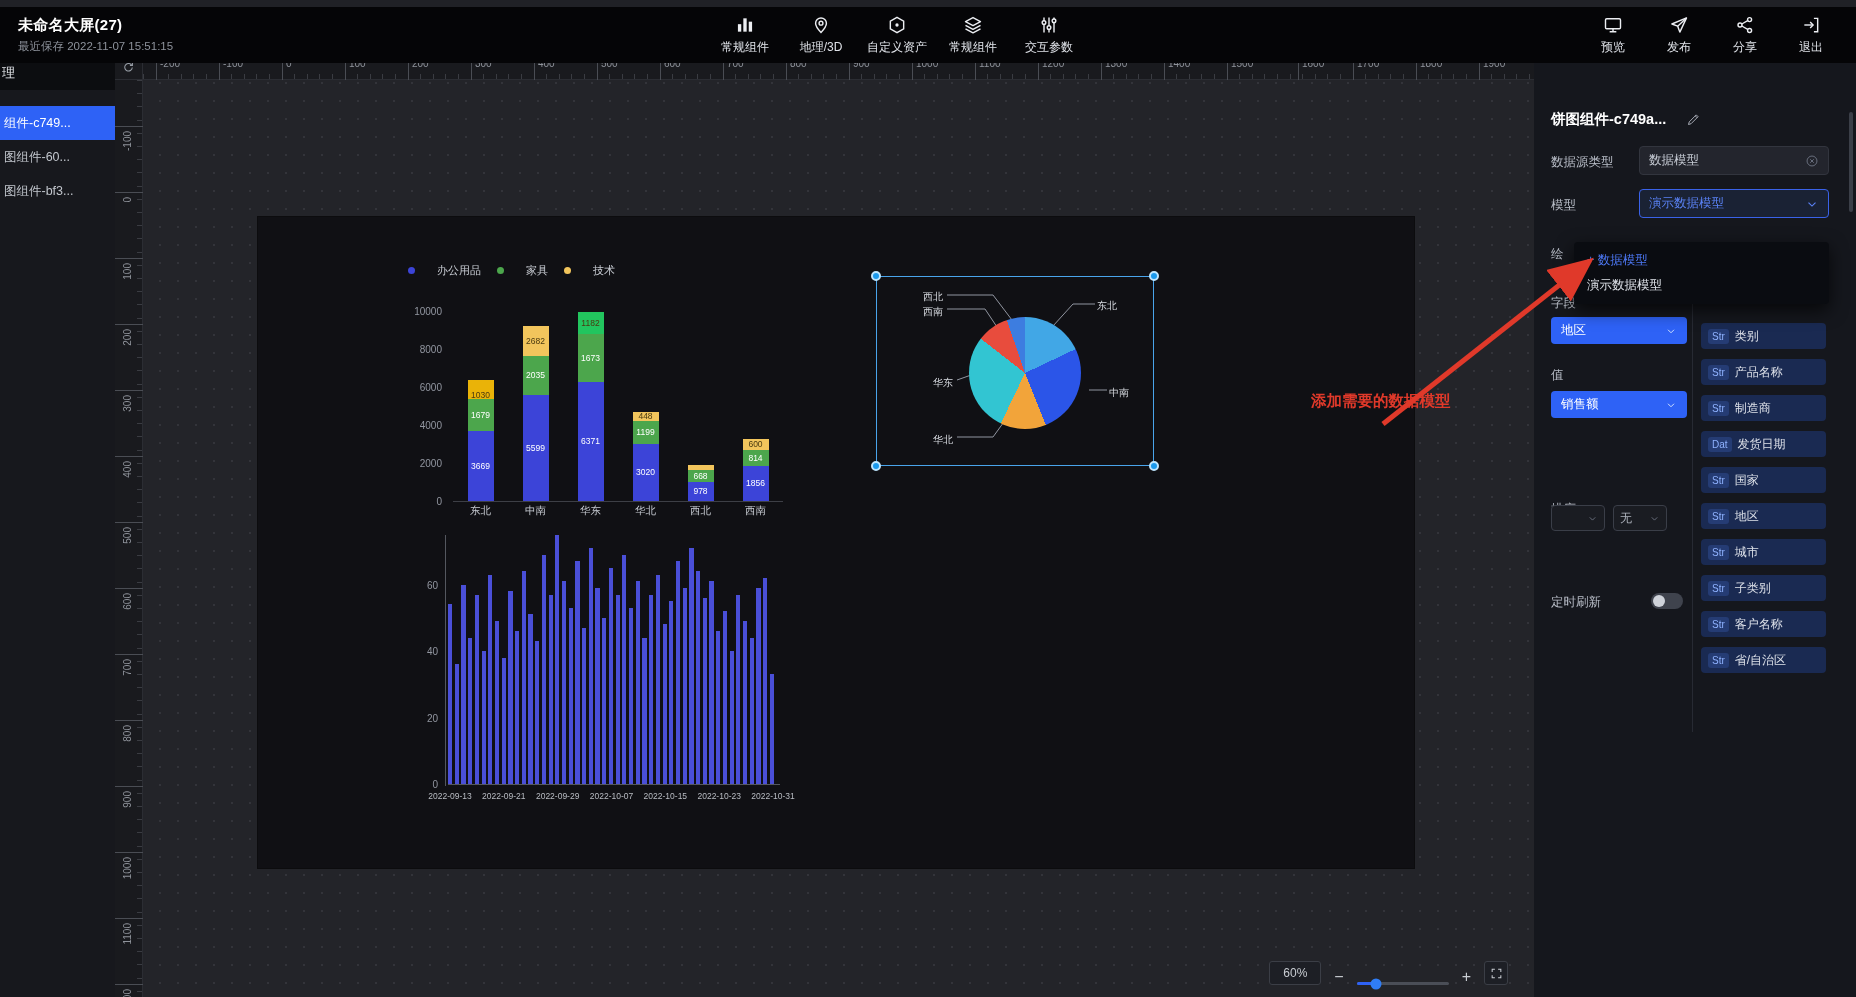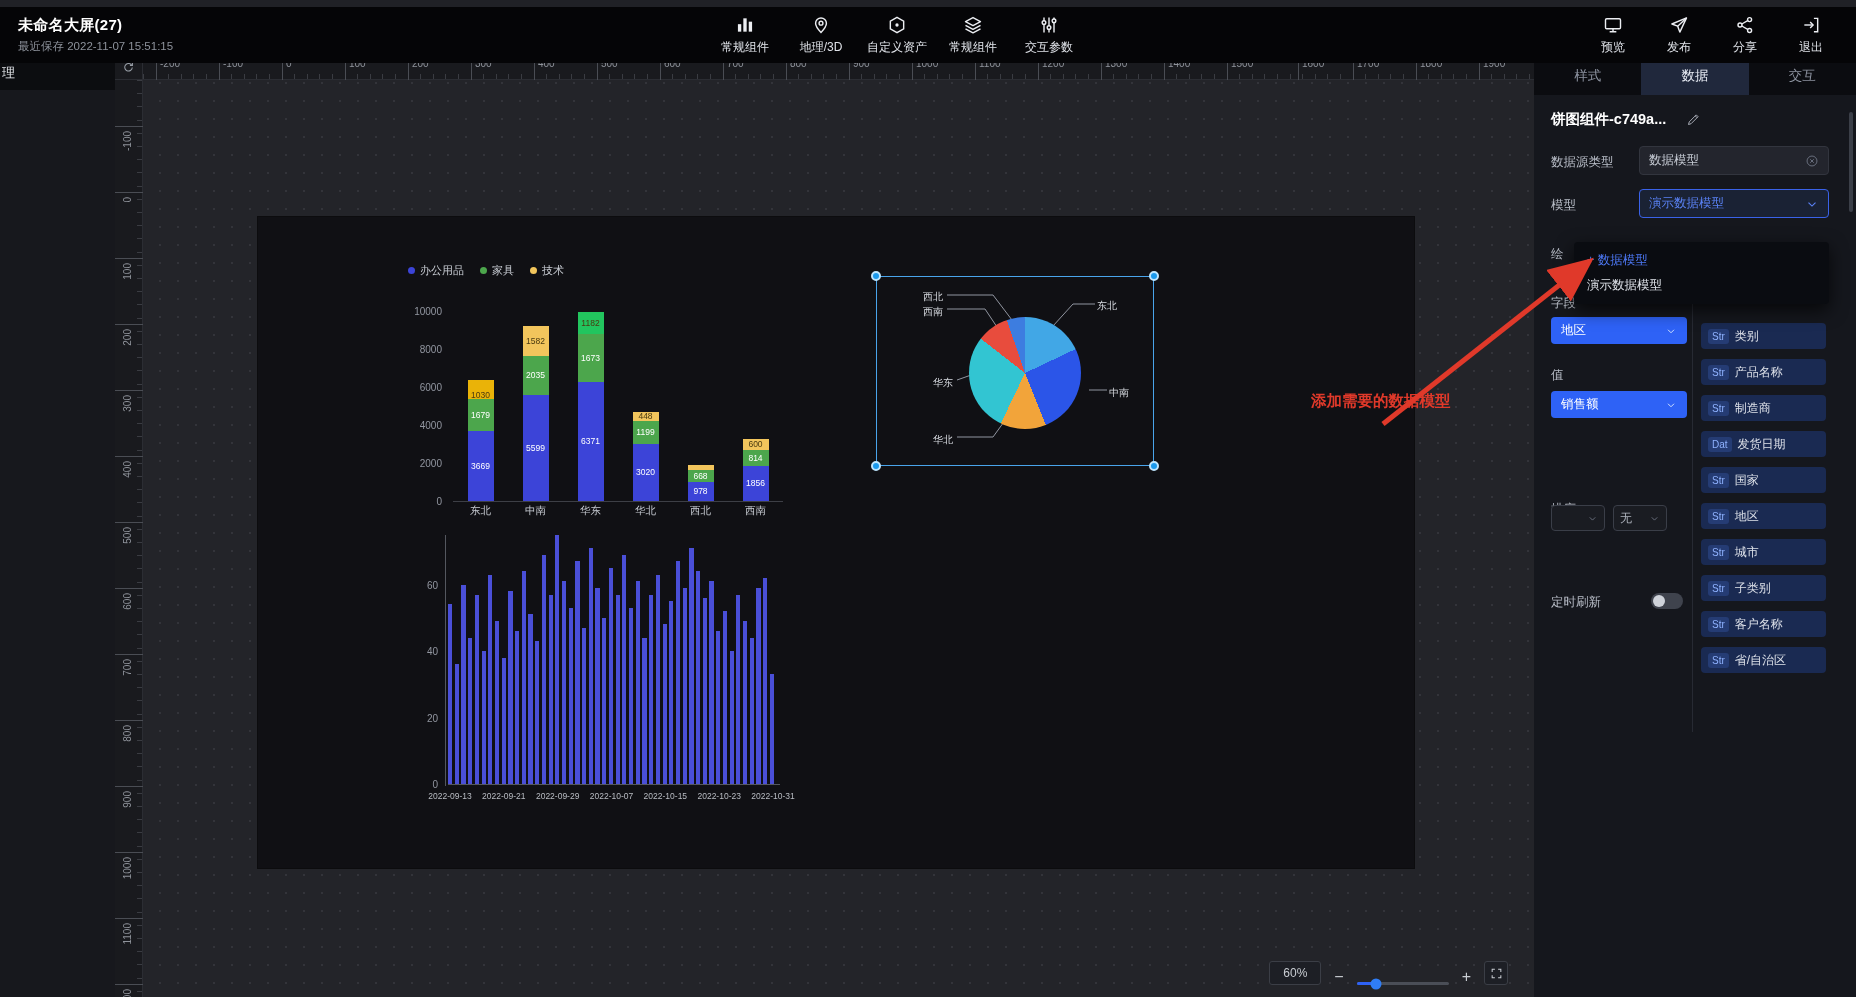--- a/index.html
+++ b/index.html
@@ -36,21 +36,21 @@
   .h-tick{position:absolute;top:0;height:24px;border-left:1px solid #4a4d54;padding:2px 0 0 3px;font-size:10px;color:#8f939b;}
   .v-ruler{left:0;top:24px;width:28px;height:917px;background-color:#191a1e;border-right:1px solid #2b2d33;z-index:2;
            background-image:repeating-linear-gradient(180deg,#3a3c42 0 1px,transparent 1px 13.2px);background-size:6px 100%;background-position:22px 0;background-repeat:no-repeat;}
   .v-tick{position:absolute;left:0;width:28px;border-top:1px solid #4a4d54;}
   .v-tick span{writing-mode:vertical-rl;transform:rotate(180deg);display:block;margin:4px 0 0 7px;font-size:10px;color:#8f939b;}
   .artboard{left:143px;top:161px;width:1156px;height:651px;background:#101014;box-shadow:0 0 0 1px rgba(0,0,0,.65);}
 
   
   .stacked{left:140px;top:40px;width:395px;height:268px;}
   .legend{left:10px;top:6px;display:flex;gap:16px;}
-  .leg-item{display:flex;align-items:center;gap:5px;font-size:11px;color:#c9cdd4;cursor:pointer;}
+  .leg-item{display:flex;align-items:center;gap:22px;font-size:11px;color:#c9cdd4;cursor:pointer;}
   .leg-dot{width:7px;height:7px;border-radius:50%;display:inline-block;}
   #sb-yaxis{position:absolute;left:0;top:0;width:48px;height:100%;}
   #sb-yaxis .ylab{position:absolute;right:4px;font-size:10px;color:#9296a0;}
   .bars{left:55px;top:55px;width:330px;height:190px;border-bottom:1px solid #3d3f46;display:flex;justify-content:space-around;align-items:flex-end;}
   .bcol{width:26px;height:100%;display:flex;flex-direction:column-reverse;justify-content:flex-start;position:relative;cursor:pointer;}
   .seg{width:100%;display:flex;align-items:center;justify-content:center;overflow:hidden;}
   .seglab{font-size:8.5px;color:#ffffff;line-height:1;}
   .seglab.dark{color:#4a3a10;}
   .cat{position:absolute;bottom:-17px;left:50%;transform:translateX(-50%);font-size:10.5px;color:#c6cad1;white-space:nowrap;}
 
@@ -222,20 +222,25 @@
             <path d="M11 8.5L14.5 12 11 15.5"></path>
           </svg>
         </span>
         <div class="tool-label">退出</div>
       </div>
     </div>
 </div>
 
 <div class="sidebar abs">
   <div class="sb-head">理</div>
+  <div id="sb-items">
+      <div class="sb-item selected">组件-c749...</div>
+      <div class="sb-item">图组件-60...</div>
+      <div class="sb-item">图组件-bf3...</div>
+    </div>
 </div>
 
 <div class="canvas abs">
   <div class="corner abs">
     <span class="ic corner-ic">
         <svg viewBox="0 0 24 24" fill="none" stroke="currentColor" stroke-width="1.9">
           <path d="M18.4 8.6A7 7 0 1 0 19 12"></path>
           <path d="M19.2 3.6v4.8h-4.6"></path>
         </svg>
       </span>
@@ -348,21 +353,21 @@
             <div class="cat">东北</div>
           </div>
           <div class="bcol">
             <div class="seg" style="height: 106.4px; background: rgb(60, 68, 216);">
               <div class="seglab">5599</div>
             </div>
             <div class="seg" style="height: 38.7px; background: rgb(76, 166, 76);">
               <div class="seglab">2035</div>
             </div>
             <div class="seg" style="height: 30.1px; background: rgb(242, 197, 92);">
-              <div class="seglab dark">1582</div>
+              <div class="seglab dark">2682</div>
             </div>
             <div class="cat">中南</div>
           </div>
           <div class="bcol">
             <div class="seg" style="height: 121px; background: rgb(60, 68, 216);">
               <div class="seglab">6371</div>
             </div>
             <div class="seg" style="height: 47.9px; background: rgb(76, 166, 76);">
               <div class="seglab">1673</div>
             </div>
@@ -516,25 +521,20 @@
       <span class="ic fit-ic">
           <svg viewBox="0 0 24 24" fill="none" stroke="currentColor" stroke-width="1.9">
             <path d="M4 9V4h5M15 4h5v5M20 15v5h-5M9 20H4v-5"></path>
           </svg>
         </span>
     </div>
   </div>
 </div>
 
 <div class="panel abs">
-  <div class="tabs" id="p-tabs">
-      <div class="tab">样式</div>
-      <div class="tab active">数据</div>
-      <div class="tab">交互</div>
-    </div>
 
   <div class="p-title abs">饼图组件-c749a...</div>
   <span class="ic pencil abs">
       <svg viewBox="0 0 24 24" fill="none" stroke="currentColor" stroke-width="1.6">
         <path d="M4 20l1.2-4.2L16.4 4.6l2.9 2.9L8.1 18.7z"></path>
         <path d="M14.8 6.2l2.9 2.9"></path>
       </svg>
     </span>
 
   <div class="plab abs lab-ds">数据源类型</div>

